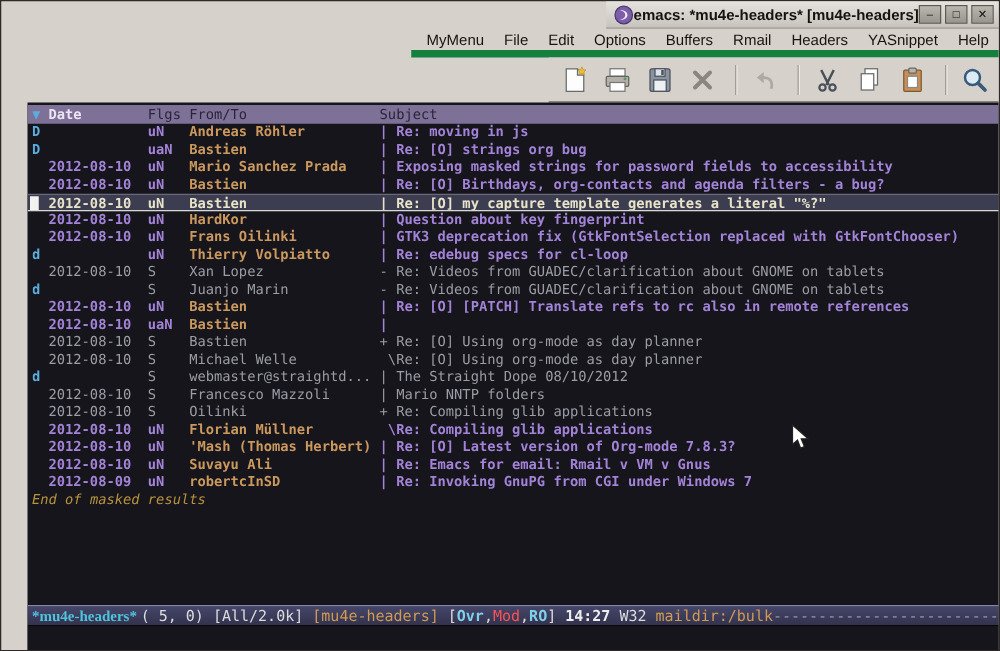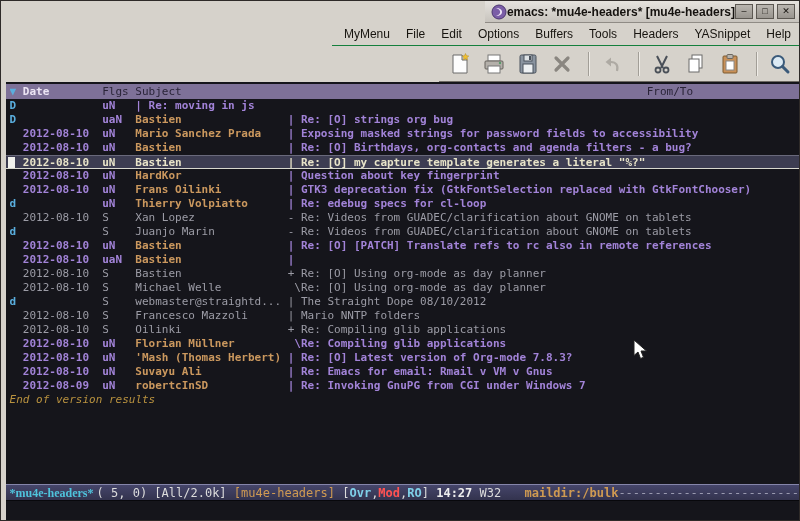--- a/index.html
+++ b/index.html
@@ -10,21 +10,21 @@
   
   .titlebar { height:22px; background:linear-gradient(#e6e3de,#c7c3bd); border-bottom:1px solid #8f8b85;
               display:flex; align-items:center; padding:0 4px; flex:none; }
   .app-icon { width:16px; height:16px; margin-left:2px; flex:none; }
   .title { flex:1; text-align:center; font-size:12px; font-weight:bold; color:#15120f; }
   .winbtns { display:flex; gap:3px; flex:none; }
   .wbtn { width:18px; height:15px; background:linear-gradient(#b9b5af,#99958f); border:1px solid #5c5852;
           font-size:9px; line-height:13px; text-align:center; color:#16130f; cursor:default; }
 
   
-  .menubar { height:23px; background:#d6d2cb; border-bottom:1px solid #15803d; display:flex;
+  .menubar { height:23px; background:#d6d2cb; border-bottom:6px solid #15803d; display:flex;
              align-items:center; padding-left:4px; flex:none; }
   .menu-item { font-size:12px; color:#17140f; padding:2px 8px; }
 
   
   .toolbar { height:36px; background:#d6d2cb; border-bottom:1px solid #6e6a63; display:flex;
              align-items:center; padding-left:6px; flex:none; }
   .tbtn { width:30px; height:30px; display:flex; align-items:center; justify-content:center; margin-right:4px; }
   .tbtn.disabled { opacity:.55; }
   .tsep { width:2px; height:24px; border-left:1px solid #a29e97; border-right:1px solid #efece7; margin:0 7px; }
 
@@ -59,23 +59,23 @@
 
   .endmsg { height:14px; line-height:14px; font-size:11px; font-style:italic; color:#b9923f; padding-left:4px; flex:none; }
   .spacer { flex:1; }
 
   .modeline { height:17px; line-height:16px; font-size:12px; white-space:pre; overflow:hidden; padding-left:4px;
               background:linear-gradient(#45456a,#33334e); border-top:1px solid #8585aa; border-bottom:1px solid #08080c; flex:none; }
   .ml-buffer { color:#4fc3dc; font-weight:bold;font-family:Liberation Serif, serif; }
   .ml-plain  { color:#dcdcdc; }
   .ml-mode   { color:#cf9a52; }
   .ml-ovr, .ml-ro { color:#7fd0e8;font-weight:bold; }
-  .ml-mod    { color:#ff5252; font-weight:bold; }
+  .ml-mod    { color:#ff5252; font-weight:normal; }
   .ml-time   { color:#eeeeee; font-weight:bold; }
-  .ml-folder { color:#cf9a52; font-weight:bold;margin-left:16px; }
+  .ml-folder { color:#cf9a52; font-weight:normal; }
   .ml-dashes { color:#9a9ab0; }
 
   .minibuffer { height:19px; background:#15151b; flex:none; }
 
   .mouse { position:absolute; left:632px; top:338px; z-index:60; }
 </style>
 </head>
 <body>
 
 <div class="frame">
@@ -92,21 +92,21 @@
       <div class="wbtn">✕</div>
     </div>
   </div>
 
   <div class="menubar">
       <span class="menu-item">MyMenu</span>
       <span class="menu-item">File</span>
       <span class="menu-item">Edit</span>
       <span class="menu-item">Options</span>
       <span class="menu-item">Buffers</span>
-      <span class="menu-item">Tools</span>
+      <span class="menu-item">Rmail</span>
       <span class="menu-item">Headers</span>
       <span class="menu-item">YASnippet</span>
       <span class="menu-item">Help</span>
     </div>
 
   <div class="toolbar">
     <div class="tbtn">
       <svg width="24" height="24">
         <path d="M5 3h9l5 5v13H5z" fill="#fdfdfd" stroke="#6a6a6a"></path>
         <path d="M14 3v5h5" fill="#d8d8d8" stroke="#6a6a6a"></path>
@@ -170,26 +170,26 @@
       </svg>
     </div>
   </div>
 
   <div class="emacs">
 
     <div class="headerline">
       <span class="c mark hsort">▼</span>
       <span class="c date hdate">Date</span>
       <span class="c flags hcol">Flgs</span>
+      <span class="c from hcol">From/To</span>
       <span class="c subj hcol">Subject</span>
-      <span class="c from hcol">From/To</span>
     </div>
 
     <div id="rows">
-        <div class="row unread"><span class="c mark">D</span><span class="c date markface">-&gt; delete</span><span class="c flags">uN</span><span class="c sep">|</span><span class="c subj">Re: moving in js</span></div>
+        <div class="row unread"><span class="c mark">D</span><span class="c date markface">-&gt; delete</span><span class="c flags">uN</span><span class="c from">Andreas Röhler</span><span class="c sep">|</span><span class="c subj">Re: moving in js</span></div>
         <div class="row unread"><span class="c mark">D</span><span class="c date markface">-&gt; delete</span><span class="c flags">uaN</span><span class="c from">Bastien</span><span class="c sep">|</span><span class="c subj">Re: [O] strings org bug</span></div>
         <div class="row unread"><span class="c mark"></span><span class="c date">2012-08-10</span><span class="c flags">uN</span><span class="c from">Mario Sanchez Prada</span><span class="c sep">|</span><span class="c subj">Exposing masked strings for password fields to accessibility</span></div>
         <div class="row unread"><span class="c mark"></span><span class="c date">2012-08-10</span><span class="c flags">uN</span><span class="c from">Bastien</span><span class="c sep">|</span><span class="c subj">Re: [O] Birthdays, org-contacts and agenda filters - a bug?</span></div>
         <div class="row unread current"><span class="c mark"></span><span class="c date">2012-08-10</span><span class="c flags">uN</span><span class="c from">Bastien</span><span class="c sep">|</span><span class="c subj">Re: [O] my capture template generates a literal "%?"</span></div>
         <div class="row unread"><span class="c mark"></span><span class="c date">2012-08-10</span><span class="c flags">uN</span><span class="c from">HardKor</span><span class="c sep">|</span><span class="c subj">Question about key fingerprint</span></div>
         <div class="row unread"><span class="c mark"></span><span class="c date">2012-08-10</span><span class="c flags">uN</span><span class="c from">Frans Oilinki</span><span class="c sep">|</span><span class="c subj">GTK3 deprecation fix (GtkFontSelection replaced with GtkFontChooser)</span></div>
         <div class="row unread"><span class="c mark">d</span><span class="c date markface">-&gt; trash 0</span><span class="c flags">uN</span><span class="c from">Thierry Volpiatto</span><span class="c sep">|</span><span class="c subj">Re: edebug specs for cl-loop</span></div>
         <div class="row read"><span class="c mark"></span><span class="c date">2012-08-10</span><span class="c flags">S</span><span class="c from">Xan Lopez</span><span class="c sep">-</span><span class="c subj">Re: Videos from GUADEC/clarification about GNOME on tablets</span></div>
         <div class="row read"><span class="c mark">d</span><span class="c date markface">-&gt; trash 0</span><span class="c flags">S</span><span class="c from">Juanjo Marin</span><span class="c sep">-</span><span class="c subj">Re: Videos from GUADEC/clarification about GNOME on tablets</span></div>
         <div class="row unread"><span class="c mark"></span><span class="c date">2012-08-10</span><span class="c flags">uN</span><span class="c from">Bastien</span><span class="c sep">|</span><span class="c subj">Re: [O] [PATCH] Translate refs to rc also in remote references</span></div>
@@ -198,21 +198,21 @@
         <div class="row read"><span class="c mark"></span><span class="c date">2012-08-10</span><span class="c flags">S</span><span class="c from">Michael Welle</span><span class="c sep"> \</span><span class="c subj">Re: [O] Using org-mode as day planner</span></div>
         <div class="row read"><span class="c mark">d</span><span class="c date markface">-&gt; trash 0</span><span class="c flags">S</span><span class="c from">webmaster@straightd...</span><span class="c sep">|</span><span class="c subj">The Straight Dope 08/10/2012</span></div>
         <div class="row read"><span class="c mark"></span><span class="c date">2012-08-10</span><span class="c flags">S</span><span class="c from">Francesco Mazzoli</span><span class="c sep">|</span><span class="c subj">Mario NNTP folders</span></div>
         <div class="row read"><span class="c mark"></span><span class="c date">2012-08-10</span><span class="c flags">S</span><span class="c from">Oilinki</span><span class="c sep">+</span><span class="c subj">Re: Compiling glib applications</span></div>
         <div class="row unread"><span class="c mark"></span><span class="c date">2012-08-10</span><span class="c flags">uN</span><span class="c from">Florian Müllner</span><span class="c sep"> \</span><span class="c subj">Re: Compiling glib applications</span></div>
         <div class="row unread"><span class="c mark"></span><span class="c date">2012-08-10</span><span class="c flags">uN</span><span class="c from">'Mash (Thomas Herbert)</span><span class="c sep">|</span><span class="c subj">Re: [O] Latest version of Org-mode 7.8.3?</span></div>
         <div class="row unread"><span class="c mark"></span><span class="c date">2012-08-10</span><span class="c flags">uN</span><span class="c from">Suvayu Ali</span><span class="c sep">|</span><span class="c subj">Re: Emacs for email: Rmail v VM v Gnus</span></div>
         <div class="row unread"><span class="c mark"></span><span class="c date">2012-08-09</span><span class="c flags">uN</span><span class="c from">robertcInSD</span><span class="c sep">|</span><span class="c subj">Re: Invoking GnuPG from CGI under Windows 7</span></div>
       </div>
 
-    <div class="endmsg">End of version results</div>
+    <div class="endmsg">End of masked results</div>
 
     <div class="spacer"></div>
 
     <div class="modeline" id="modeline"><span class="ml-buffer">*mu4e-headers* </span><span class="ml-plain">( 5, 0) </span><span class="ml-plain">[All/2.0k] </span><span class="ml-mode">[mu4e-headers] </span><span class="ml-plain">[</span><span class="ml-ovr">Ovr</span><span class="ml-plain">,</span><span class="ml-mod">Mod</span><span class="ml-plain">,</span><span class="ml-ro">RO</span><span class="ml-plain">] </span><span class="ml-time">14:27 </span><span class="ml-plain">W32 </span><span class="ml-folder">maildir:/bulk</span><span class="ml-dashes">-------------------------</span></div>
 
     <div class="minibuffer"></div>
   </div>
 
   <svg class="mouse" width="16" height="22">
     <path d="M1 1 L1 16.5 L5 13 L7.5 19.5 L10.5 18.3 L8 12 L13.5 12 Z" fill="#ffffff" stroke="#222" stroke-width="1"></path>

